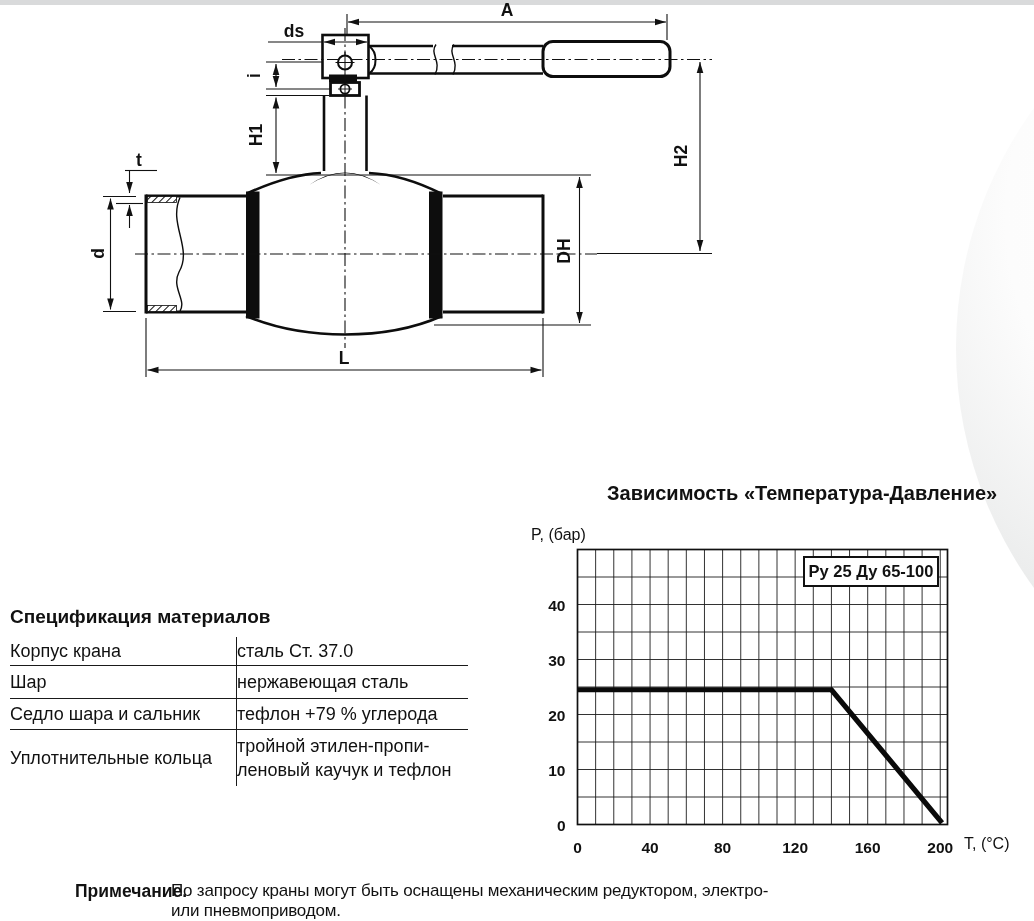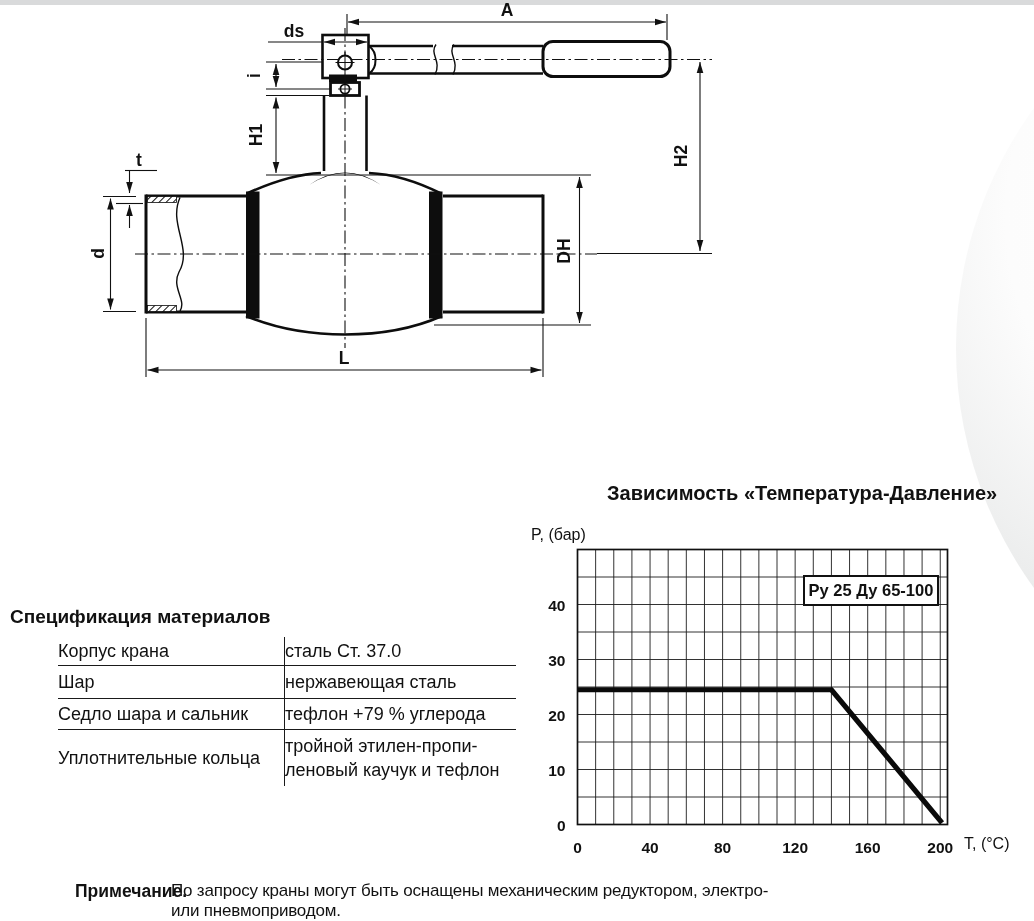--- a/index.html
+++ b/index.html
@@ -52,26 +52,25 @@
   .axis-label { position:absolute; font-size:16px; z-index:3; white-space:nowrap; }
   .ylabel { left:531px; top:526px; }
   .xlabel { left:964px; top:835px; }
   .legend-box {
     position:absolute; left:803px; top:556px;
     width:136px; height:31px;
     background:#fff; border:2px solid #111;
     display:flex; align-items:center; justify-content:center;
     font-size:16.5px; font-weight:bold; white-space:nowrap;
     z-index:3;
-    margin-top:19px;
   }
   
   .materials { position:absolute; left:10px; top:606px; width:458px; z-index:3; }
   .materials-heading { font-size:19px; font-weight:bold; margin-bottom:9px; }
-  .mat-table { display:grid; grid-template-columns:226px 232px;margin-left:48px; }
+  .mat-table { display:grid; grid-template-columns:226px 232px; }
   .mat-cell {
     font-size:18px; display:flex; align-items:center;
     line-height:24px;
   }
   .mat-cell.value { border-left:1.5px solid #1a1a1a; }
   .mat-cell.rb { border-bottom:1.5px solid #1a1a1a; }
   .r1 { min-height:29px; }
   .r2 { min-height:33px; }
   .r3 { min-height:31px; }
   .r4 { min-height:56px; }

